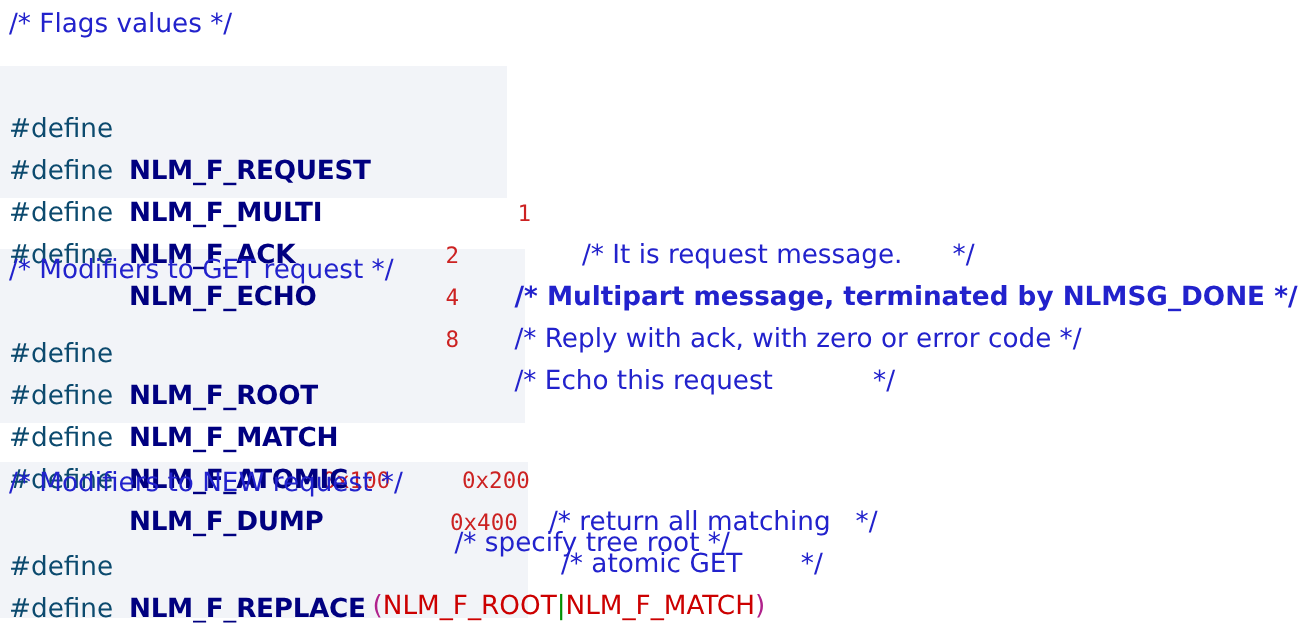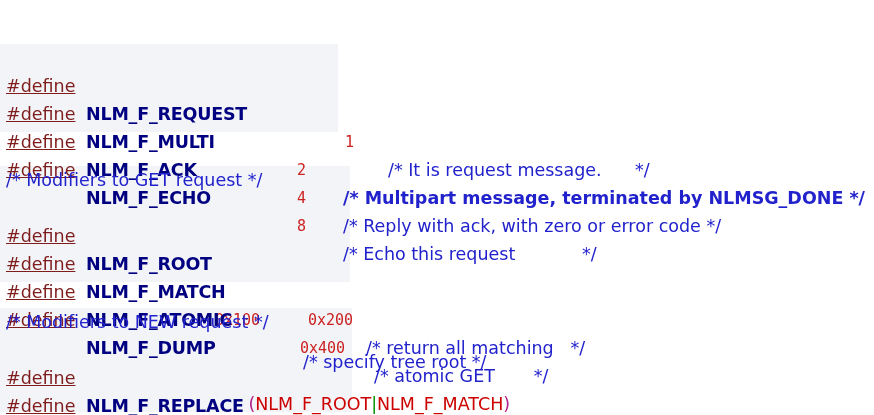--- a/index.html
+++ b/index.html
@@ -32,21 +32,21 @@
     font-family: "DejaVu Sans", "Liberation Sans", sans-serif;
   }
 
   
   .col-define   { position: absolute; left: 6px;  }
   .col-name     { position: absolute; }
   .col-value    { position: absolute; }
   .col-comment  { position: absolute; }
 
   
-  .tok-directive { color: #7f1d1d; text-decoration: underline; }
+  .tok-directive { color: #0c4a6e; }
   .tok-macro     { color: #000080; font-weight: bold; letter-spacing: -0.2px; }
   .tok-number    { color: #cc2222; font-family: "DejaVu Sans Mono", "Liberation Mono", monospace; font-size: 15px; }
   .tok-comment   { color: #2222cc; }
   .tok-ident     { color: #cc0000; }
   .tok-paren     { color: #b0228c; }
   .tok-op        { color: #009000; }
 
   
   .hl-band {
     position: absolute;
@@ -113,20 +113,21 @@
 </style>
 </head>
 <body>
 
 <div id="code-view">
 
   <div class="hl-band" style="left:0px;  top:44px;  width:338px; height:88px;"></div>
   <div class="hl-band" style="left:0px;  top:166px; width:350px; height:116px;"></div>
   <div class="hl-band" style="left:0px;  top:308px; width:352px; height:104px;"></div>
 
+  <div class="comment-line" style="top:2px;">/* Flags values */</div>
 
   <div class="code-line" style="top:44px; width:874px;">
     <span class="col-define tok-directive" style="left:6px;">#define</span>
     <span class="col-name tok-macro" style="left:86px;">NLM_F_REQUEST</span>
     <span class="col-value tok-number" style="left:345px;">1</span>
     <span class="col-comment tok-comment" style="left:388px;">/* It is request message.      */</span>
   </div>
 
   <div class="code-line" style="top:72px; width:874px;">
     <span class="col-define tok-directive" style="left:6px;">#define</span>

